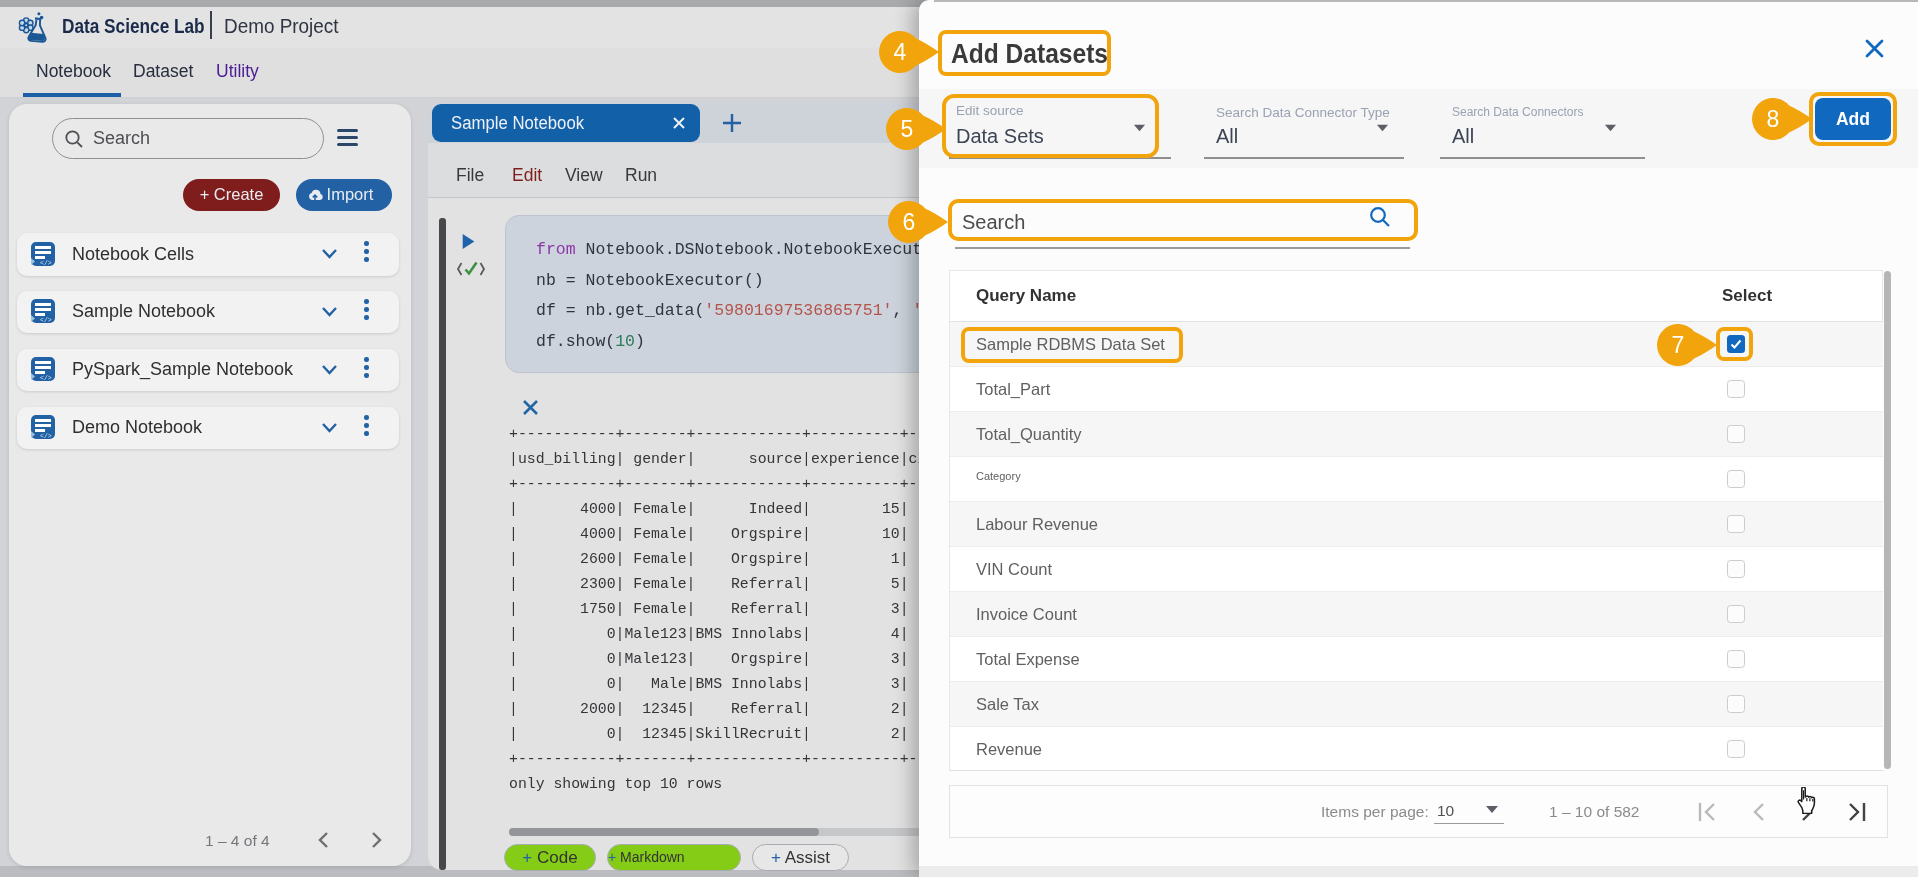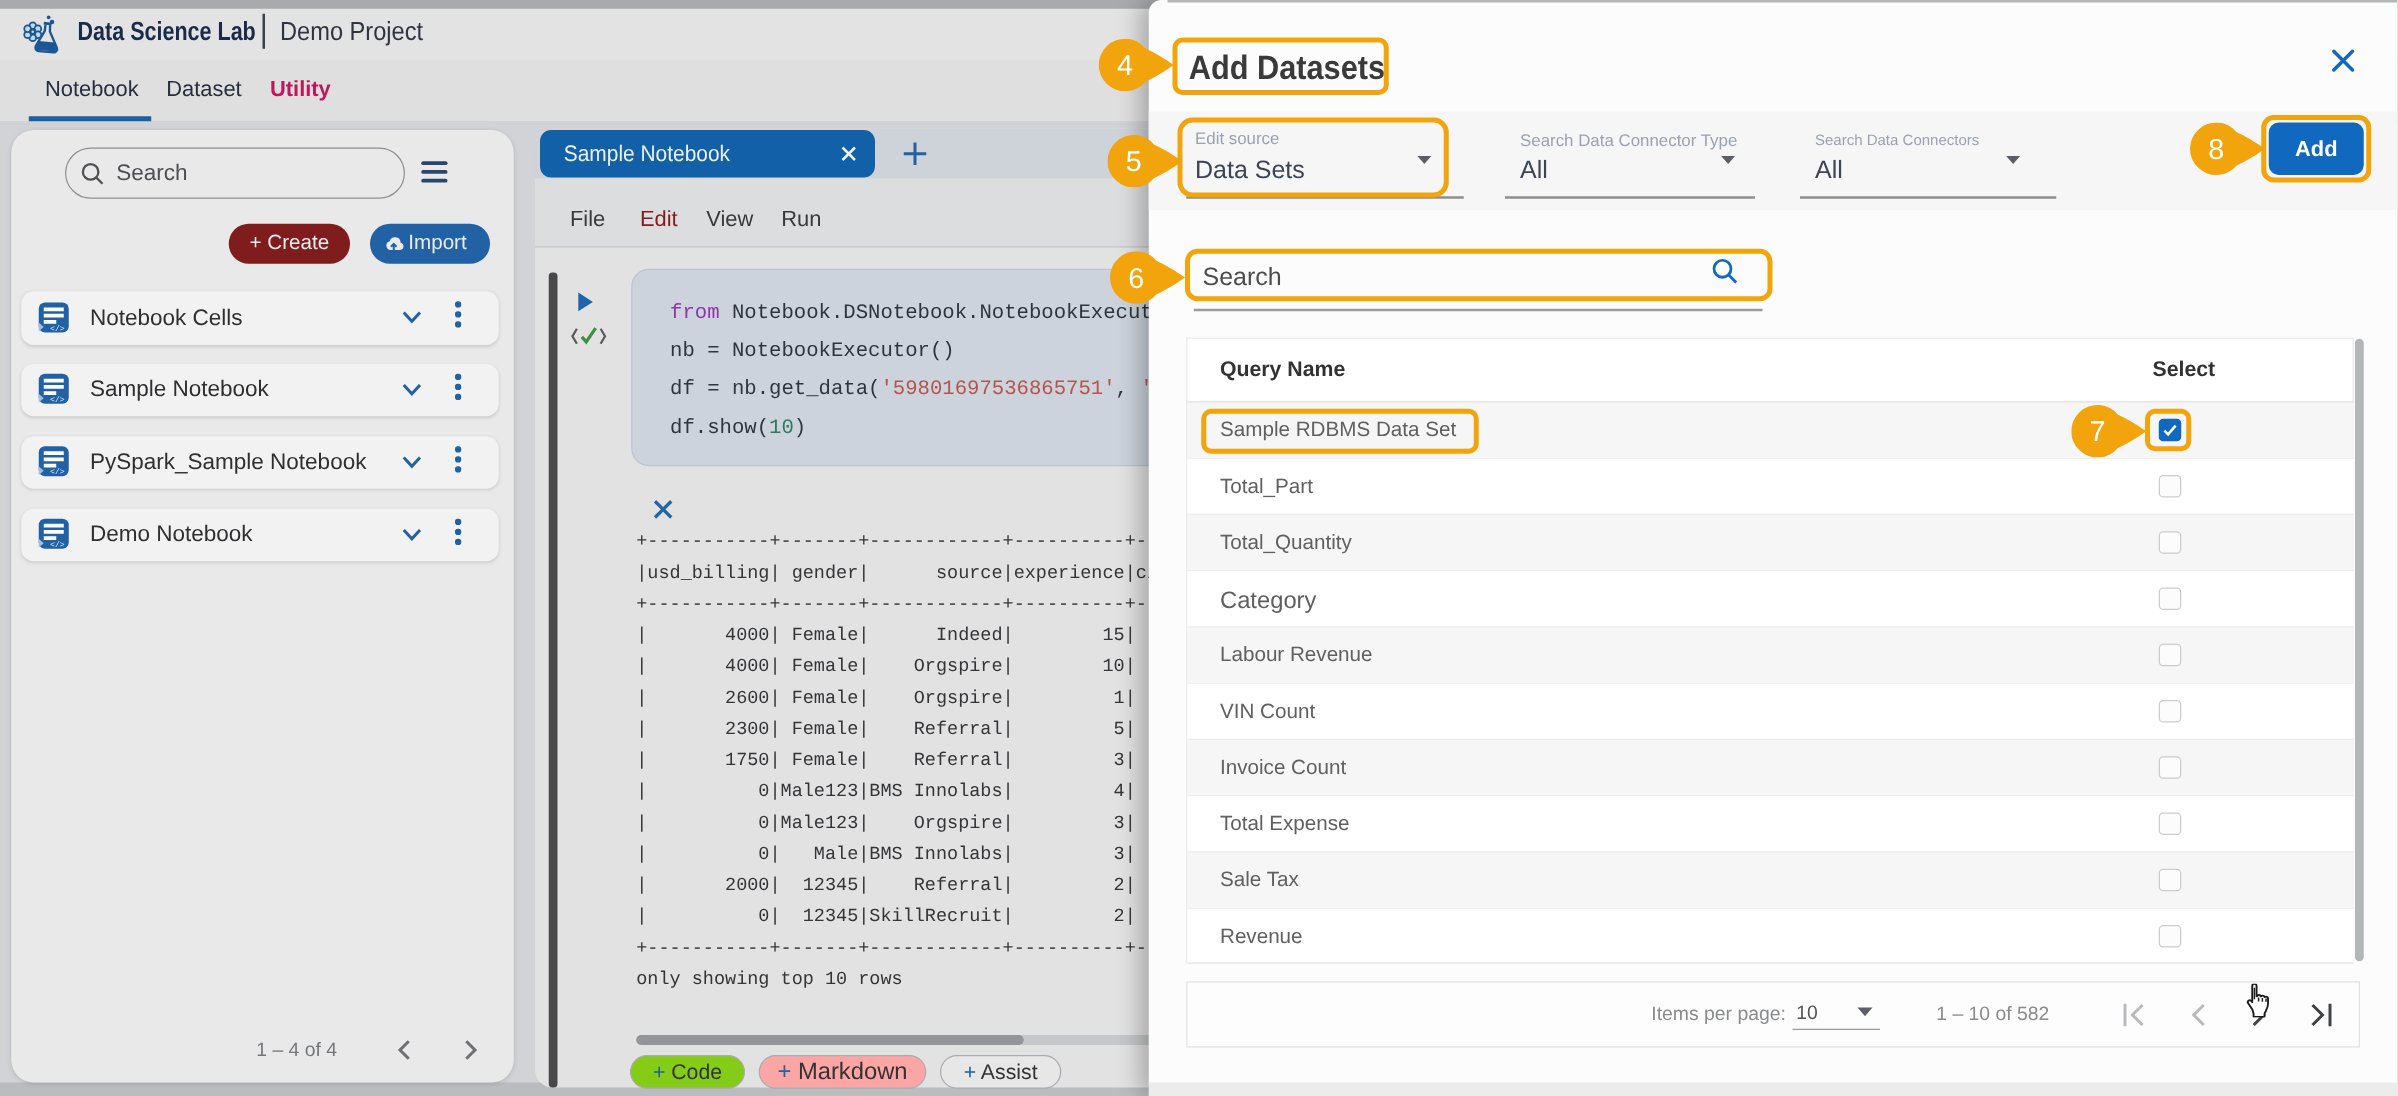--- a/index.html
+++ b/index.html
@@ -35,21 +35,21 @@
   <circle cx="12.2" cy="19.3" r="2.9" fill="#1c5795"></circle>
   <circle cx="12.2" cy="19.3" r="1" fill="#c3d8ea"></circle>
 </svg>
 
 <div class="abs" style="left:62px;top:14px;font-size:21px;font-weight:bold;color:#1a2b4a;transform:scaleX(0.82);transform-origin:0 0;">Data Science Lab</div>
 <div class="abs" style="left:210px;top:11px;width:2px;height:28px;background:#3a3f4c;"></div>
 <div class="abs" style="left:224px;top:14px;font-size:21px;color:#2e3442;transform:scaleX(0.9);transform-origin:0 0;">Demo Project</div>
 
 <div class="abs" style="left:36px;top:61px;font-size:17.5px;color:#262d3d;font-weight:500;">Notebook</div>
 <div class="abs" style="left:133px;top:61px;font-size:17.5px;color:#262d3d;font-weight:500;">Dataset</div>
-<div class="abs" style="left:216px;top:61px;font-size:17.5px;color:#be185d;font-weight:700;">Utility</div>
+<div class="abs" style="left:216px;top:61px;font-size:17.5px;color:#4c1d95;font-weight:400;">Utility</div>
 <div class="abs" style="left:23px;top:93px;width:98px;height:4px;background:#1b5fa5;"></div>
 
 <div class="abs" style="left:9px;top:104px;width:402px;height:762px;background:#e9e9ea;border-radius:18px;box-shadow:0 1px 4px rgba(0,0,0,0.12);"></div>
 
 <div class="abs" style="left:52px;top:118px;width:272px;height:41px;border:1.6px solid #8f9094;border-radius:21px;"></div>
 <svg class="abs" style="left:63px;top:128px;" width="22" height="22" viewBox="0 0 22 22" fill="none" stroke="#4e4f52" stroke-width="1.8">
   <circle cx="9.5" cy="9.5" r="6.2"></circle>
     <path d="M14.3 14.3 L19 19"></path>
 </svg>
 <div class="abs" style="left:93px;top:128px;font-size:18px;color:#4e4f52;">Search</div>
@@ -191,21 +191,21 @@
 |          0|   Male|BMS Innolabs|         3|
 |       2000|  12345|    Referral|         2|
 |          0|  12345|SkillRecruit|         2|
 +-----------+-------+------------+----------+------
 only showing top 10 rows</div>
 
 <div class="abs" style="left:509px;top:828px;width:470px;height:8px;background:#c6c7c9;border-radius:4px;"></div>
 <div class="abs" style="left:509px;top:828px;width:310px;height:8px;background:#949598;border-radius:4px;"></div>
 
 <div class="abs" style="left:504px;top:844px;width:92px;height:27px;border:1.5px solid #a8abb1;border-radius:14px;background:#84cc16;font-size:17px;color:#333;text-align:center;line-height:25px;"><span style="color:#2161a4;">+</span> Code</div>
-<div class="abs" style="left:607px;top:844px;width:134px;height:27px;border:1.5px solid #a8abb1;border-radius:14px;background:#fca5a5;font-size:19px;color:#333;text-align:center;line-height:25px;"><span style="color:#2161a4;">+</span> Markdown</div>
+<div class="abs" style="left:607px;top:844px;width:134px;height:27px;border:1.5px solid #a8abb1;border-radius:14px;background:#84cc16;font-size:14px;color:#333;line-height:25px;"><span style="color:#2161a4;">+</span> Markdown</div>
 <div class="abs" style="left:752px;top:844px;width:97px;height:27px;border:1.5px solid #a8abb1;border-radius:14px;background:#e7e7e8;font-size:17px;color:#333;text-align:center;line-height:25px;"><span style="color:#2161a4;">+</span> Assist</div>
 
 <div id="drawer" class="abs" style="left:919px;top:0;width:999px;height:877px;background:#fcfcfc;border-radius:10px 0 0 10px;box-shadow:-6px 0 20px rgba(0,0,0,0.28);"></div>
 <div class="abs" style="left:934px;top:0;width:984px;height:2px;background:#b6b7b9;"></div>
 
 <div class="abs" style="left:919px;top:89px;width:999px;height:79px;background:#f6f6f7;"></div>
 <div class="abs" style="left:919px;top:866px;width:999px;height:11px;background:#ececec;"></div>
 
 <div class="abs" style="left:951px;top:39px;font-size:27px;font-weight:bold;color:#3a3a3a;transform:scaleX(0.91);transform-origin:0 0;">Add Datasets</div>
 
@@ -254,21 +254,21 @@
 <div class="abs" style="left:950px;top:501px;width:933px;height:45px;background:#f6f6f6;border-top:1px solid #ededed;"></div>
 <div class="abs" style="left:950px;top:546px;width:933px;height:45px;background:#ffffff;border-top:1px solid #ededed;"></div>
 <div class="abs" style="left:950px;top:591px;width:933px;height:45px;background:#f6f6f6;border-top:1px solid #ededed;"></div>
 <div class="abs" style="left:950px;top:636px;width:933px;height:45px;background:#ffffff;border-top:1px solid #ededed;"></div>
 <div class="abs" style="left:950px;top:681px;width:933px;height:45px;background:#f6f6f6;border-top:1px solid #ededed;"></div>
 <div class="abs" style="left:950px;top:726px;width:933px;height:45px;background:#ffffff;border-top:1px solid #ededed;border-bottom:1px solid #e2e2e2;"></div>
 
 <div class="abs" style="left:976px;top:335px;font-size:16.5px;color:#606060;">Sample RDBMS Data Set</div>
 <div class="abs" style="left:976px;top:380px;font-size:16.5px;color:#606060;">Total_Part</div>
 <div class="abs" style="left:976px;top:425px;font-size:16.5px;color:#606060;">Total_Quantity</div>
-<div class="abs" style="left:976px;top:470px;font-size:19px;color:#606060;">Category</div>
+<div class="abs" style="left:976px;top:470px;font-size:11px;color:#606060;">Category</div>
 <div class="abs" style="left:976px;top:515px;font-size:16.5px;color:#606060;">Labour Revenue</div>
 <div class="abs" style="left:976px;top:560px;font-size:16.5px;color:#606060;">VIN Count</div>
 <div class="abs" style="left:976px;top:605px;font-size:16.5px;color:#606060;">Invoice Count</div>
 <div class="abs" style="left:976px;top:650px;font-size:16.5px;color:#606060;">Total Expense</div>
 <div class="abs" style="left:976px;top:695px;font-size:16.5px;color:#606060;">Sale Tax</div>
 <div class="abs" style="left:976px;top:740px;font-size:16.5px;color:#606060;">Revenue</div>
 
 <div class="abs" style="left:1727px;top:335px;width:18px;height:18px;background:#1068bf;border-radius:3.5px;"></div>
 <svg class="abs" style="left:1729px;top:337px;" width="14" height="14" viewBox="0 0 14 14" fill="none" stroke="#ffffff" stroke-width="2">
     <path d="M2.5 7.5 L5.5 10.5 L11.5 3.5"></path>

